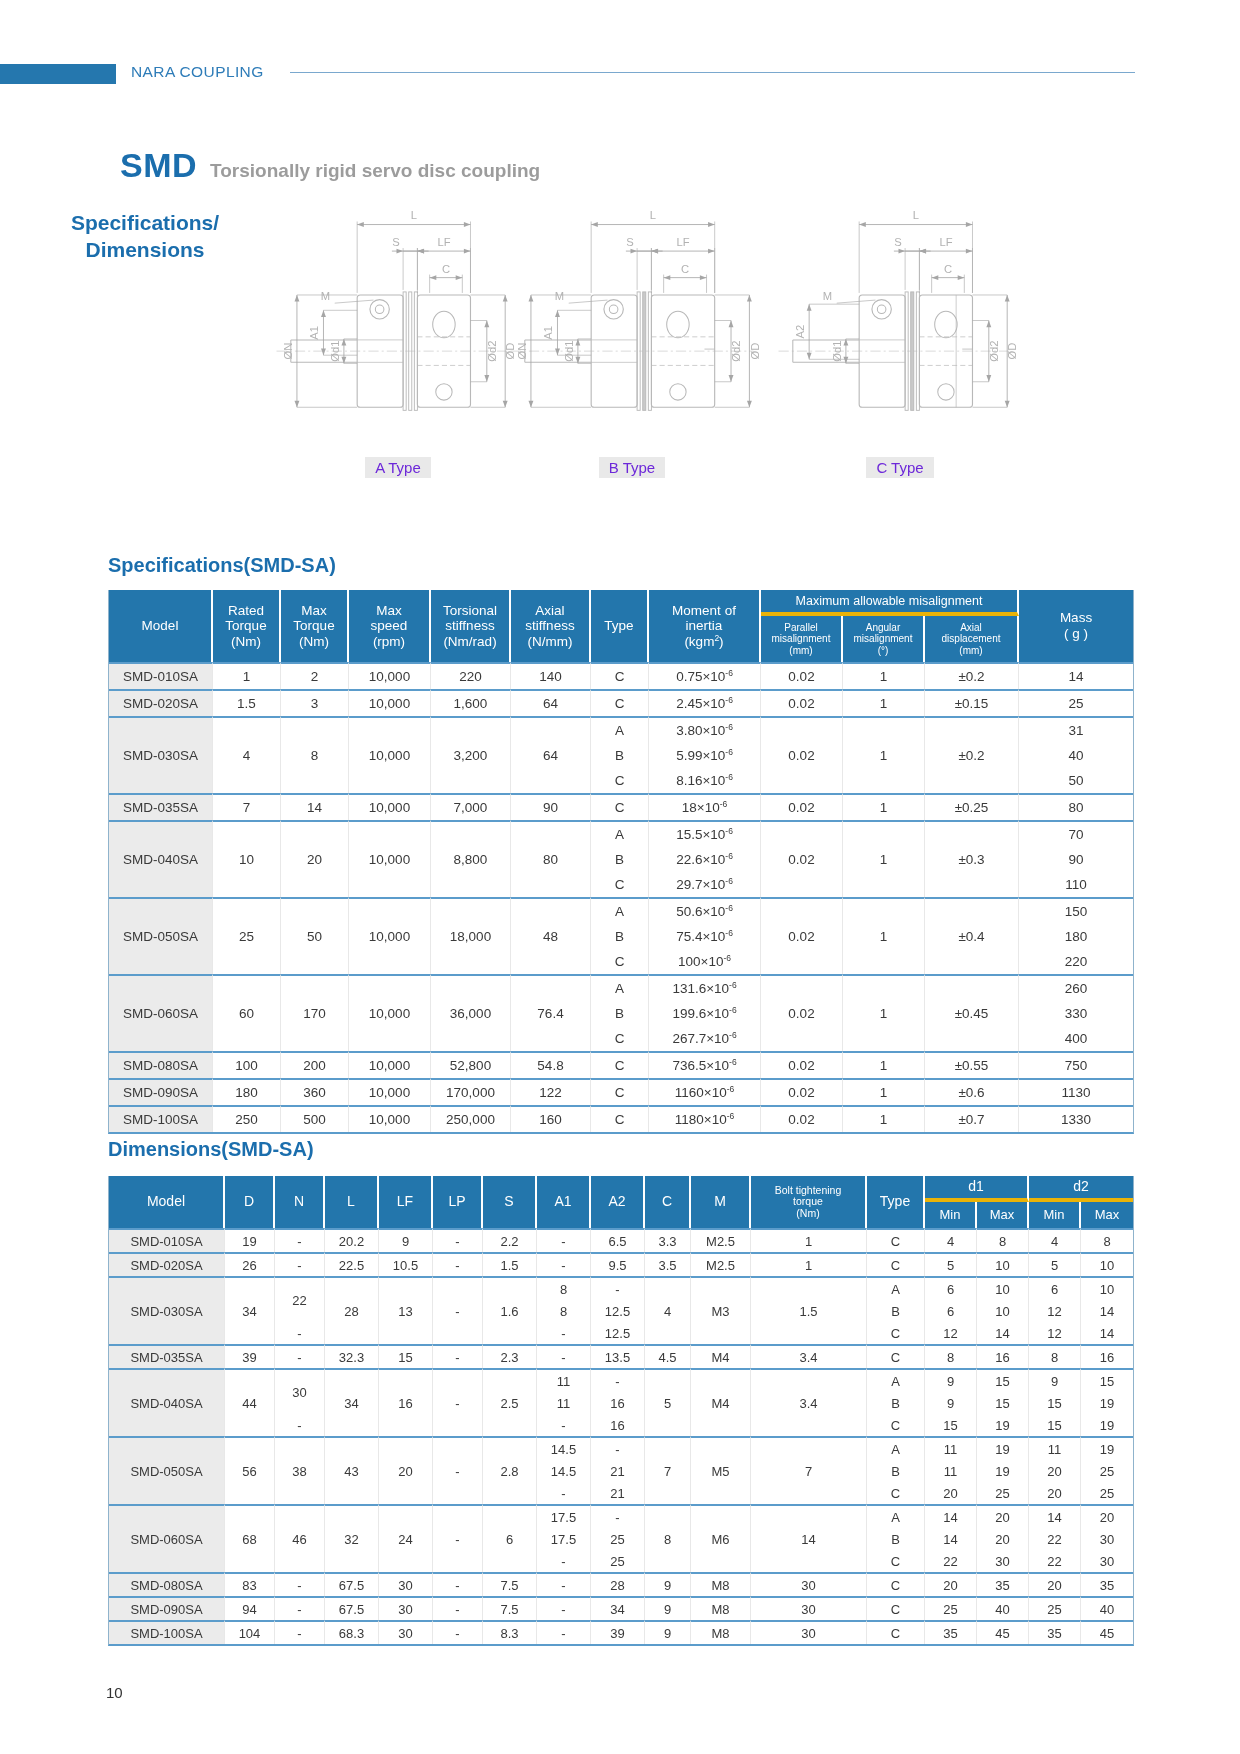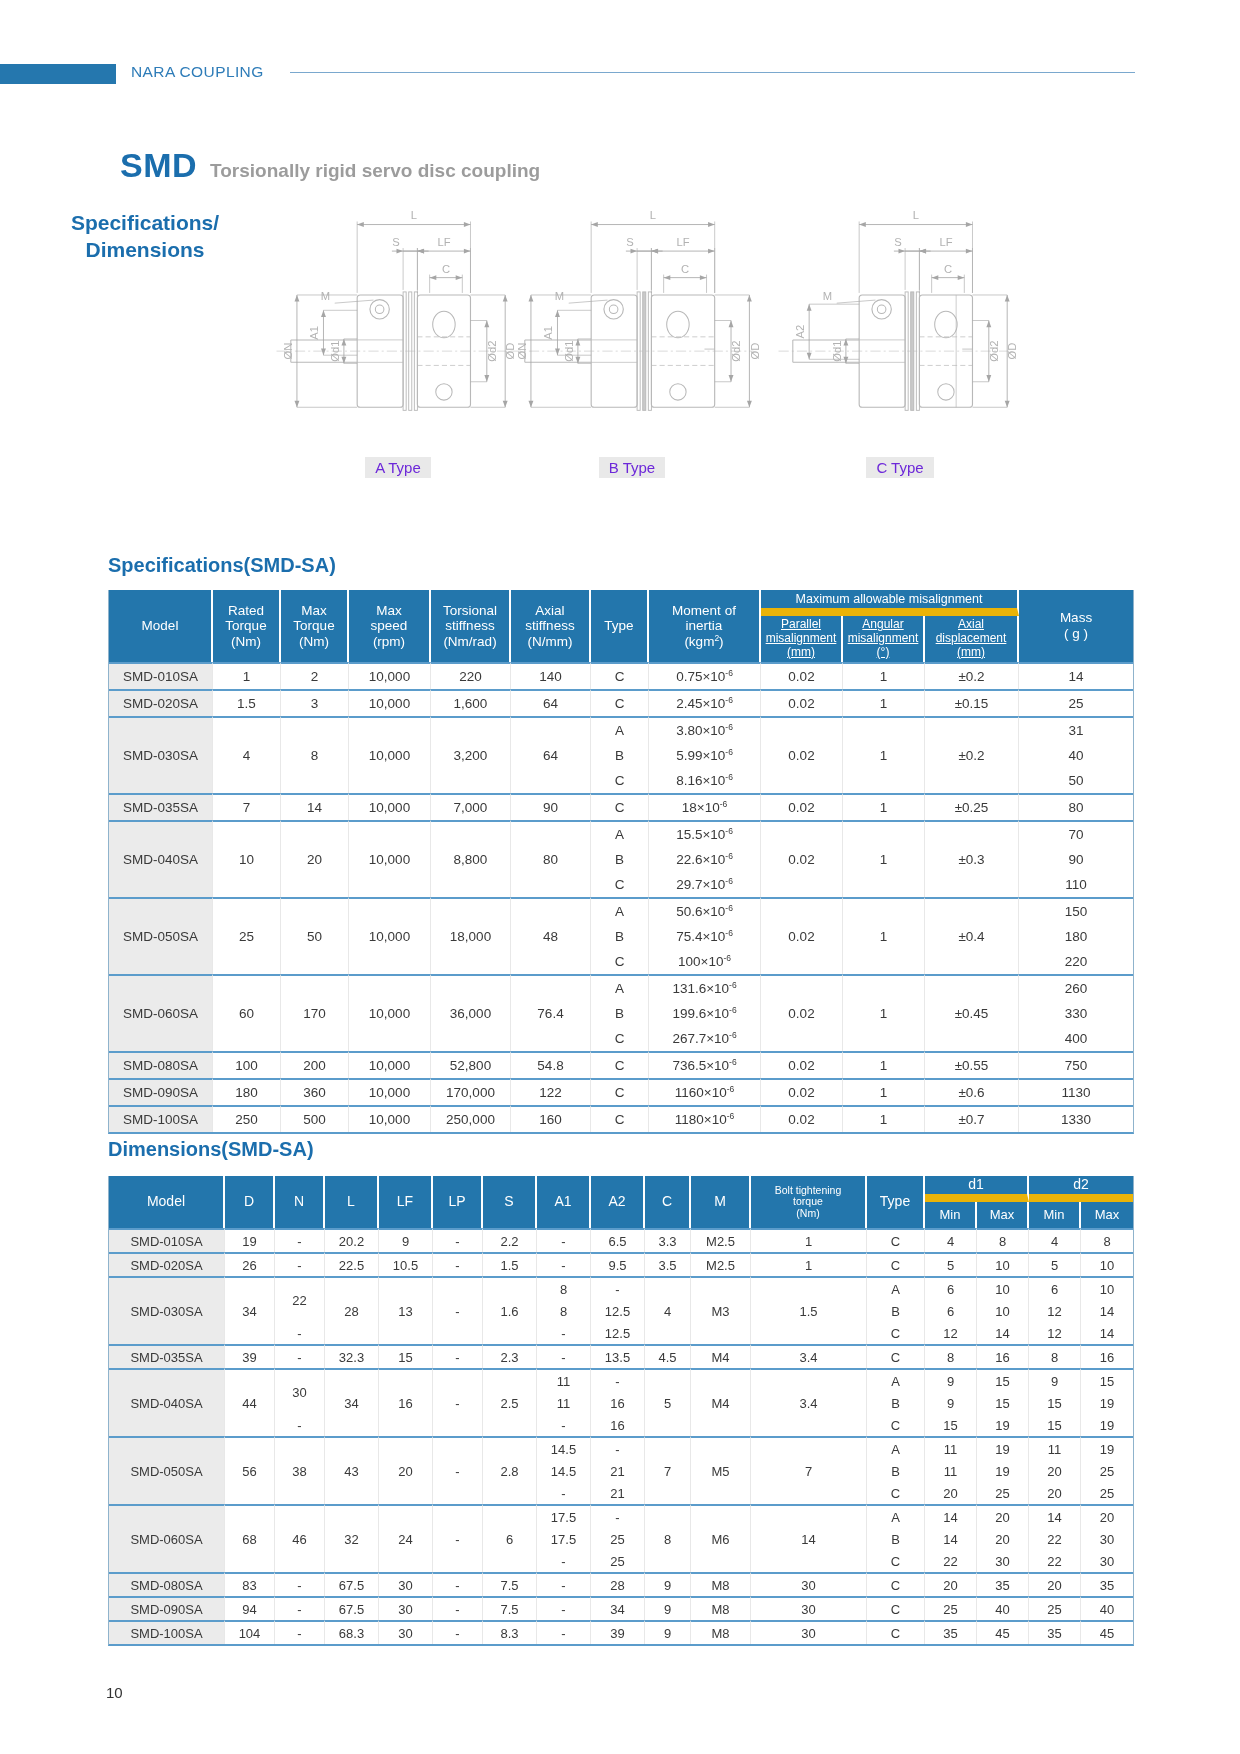--- a/index.html
+++ b/index.html
@@ -29,34 +29,34 @@
   .tbl-heading{font-size:20px;font-weight:bold;color:#1B6EAD;}
   #spec-heading{left:108px;top:554px;}
   #dim-heading{left:108px;top:1138px;}
   
   table.tbl{border-collapse:separate;border-spacing:0;table-layout:fixed;width:1024px;
     border-left:1.5px solid #8FB3CC;border-right:1.5px solid #8FB3CC;
     border-bottom:2px solid #5B9CCB;}
   .tbl th{background:#2376AC;color:#fff;font-weight:normal;vertical-align:middle;
     text-align:center;white-space:pre-line;border-right:2px solid #fff;padding:1px 0;}
   .tbl th.th-last{border-right:none;}
-  .tbl th.grp{border-bottom:8px solid #eab308;}
+  .tbl th.grp{border-bottom:4px solid #eab308;}
   .tbl td{text-align:center;vertical-align:middle;border-right:1px solid #e8e8e8;
     color:#3a3a3a;padding:0 2px;background:#fff;}
   .tbl td:last-child{border-right:none;}
   .tbl tr.gt td{border-top:2px solid #5B9CCB;}
   .tbl td.mc{background:#EBEBEB;}
   sup{font-size:8.5px;vertical-align:super;line-height:0;}
   
   #spec-table{position:absolute;left:108px;top:590px;}
   #spec-table thead tr:first-child{height:26px;}
   #spec-table thead tr.sub{height:46px;}
   #spec-table th{font-size:13.5px;line-height:1.15;}
   #spec-table th.grp{font-size:12.5px;}
-  #spec-table tr.sub th, #spec-table th.small{font-size:12px;text-decoration:underline;}
+  #spec-table tr.sub th, #spec-table th.small{font-size:10px;}
   #spec-table td{height:25px;font-size:13.5px;}
   
   #dim-table{position:absolute;left:108px;top:1176px;}
   #dim-table thead tr{height:26px;}
   #dim-table th{font-size:14px;line-height:1.1;}
   #dim-table th.small{font-size:10.5px;}
   #dim-table tr.sub2 th{font-size:13px;}
   #dim-table td{height:22px;font-size:13px;}
   
   .page-number{left:106px;top:1684px;font-size:15px;color:#333;}

